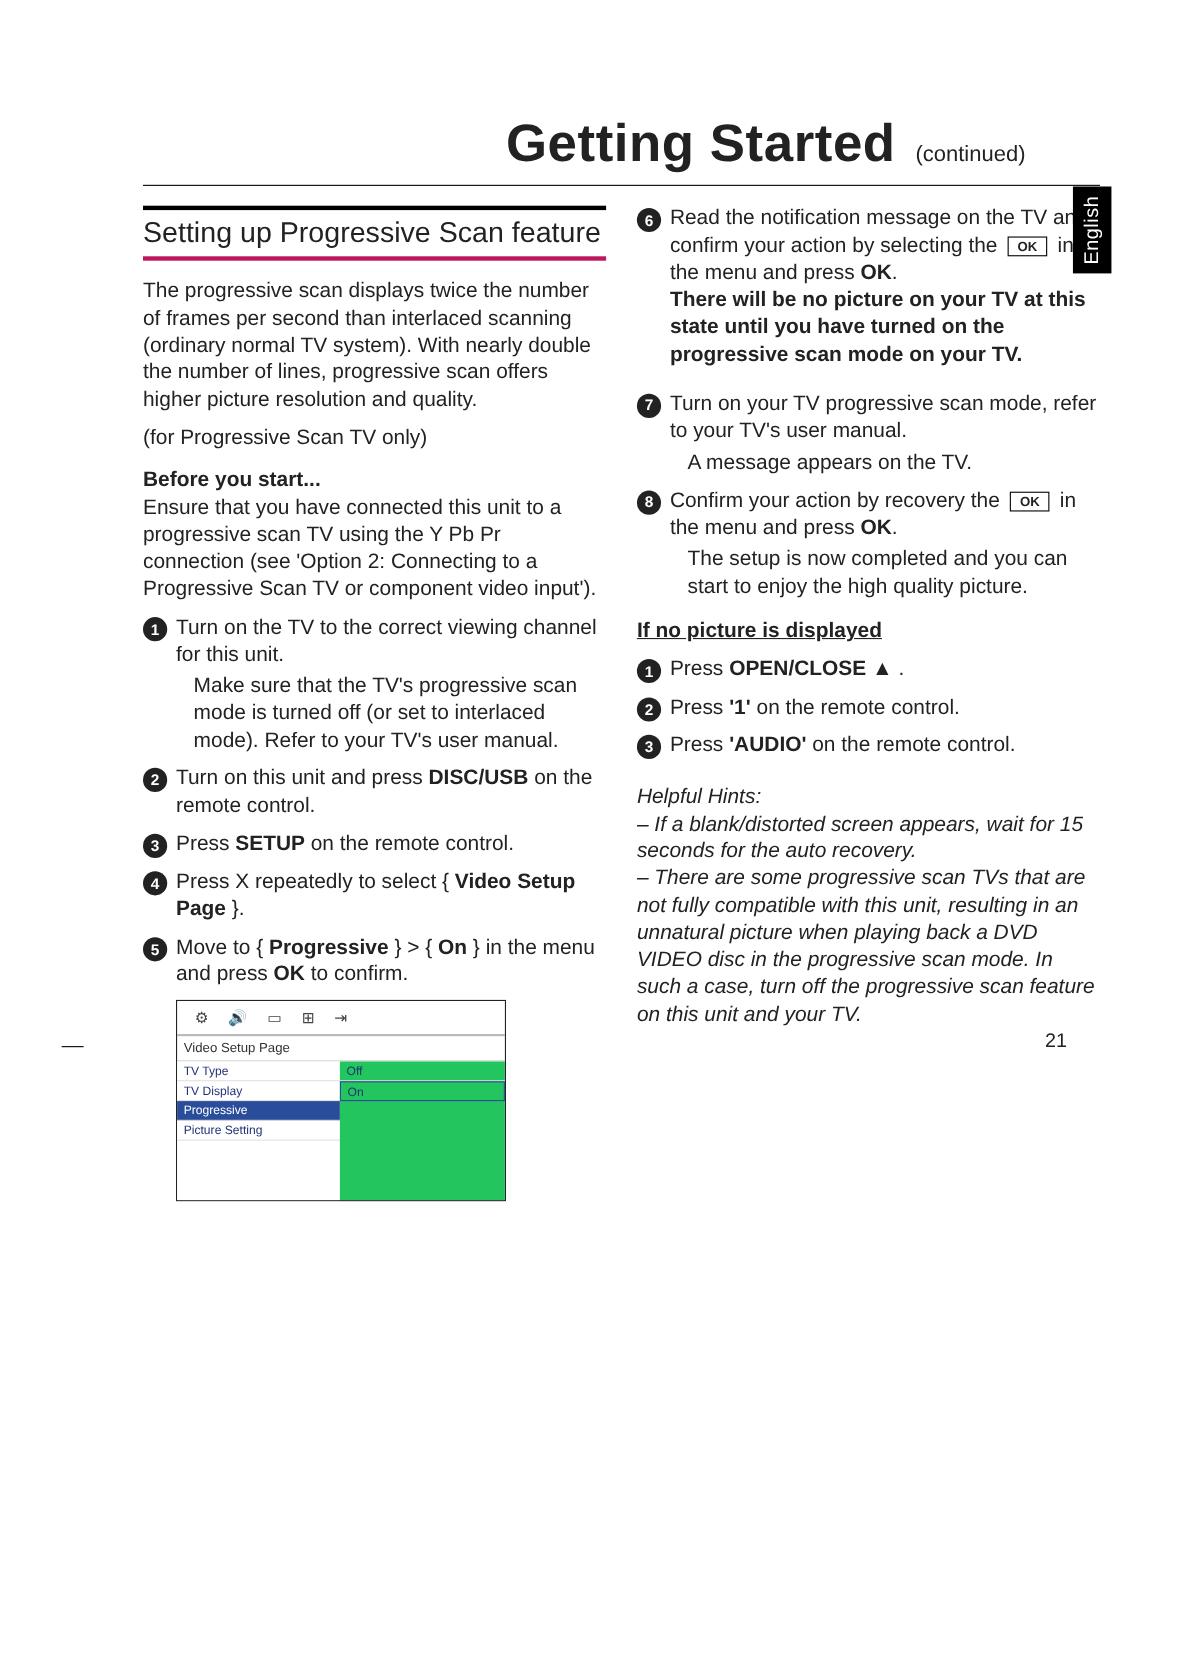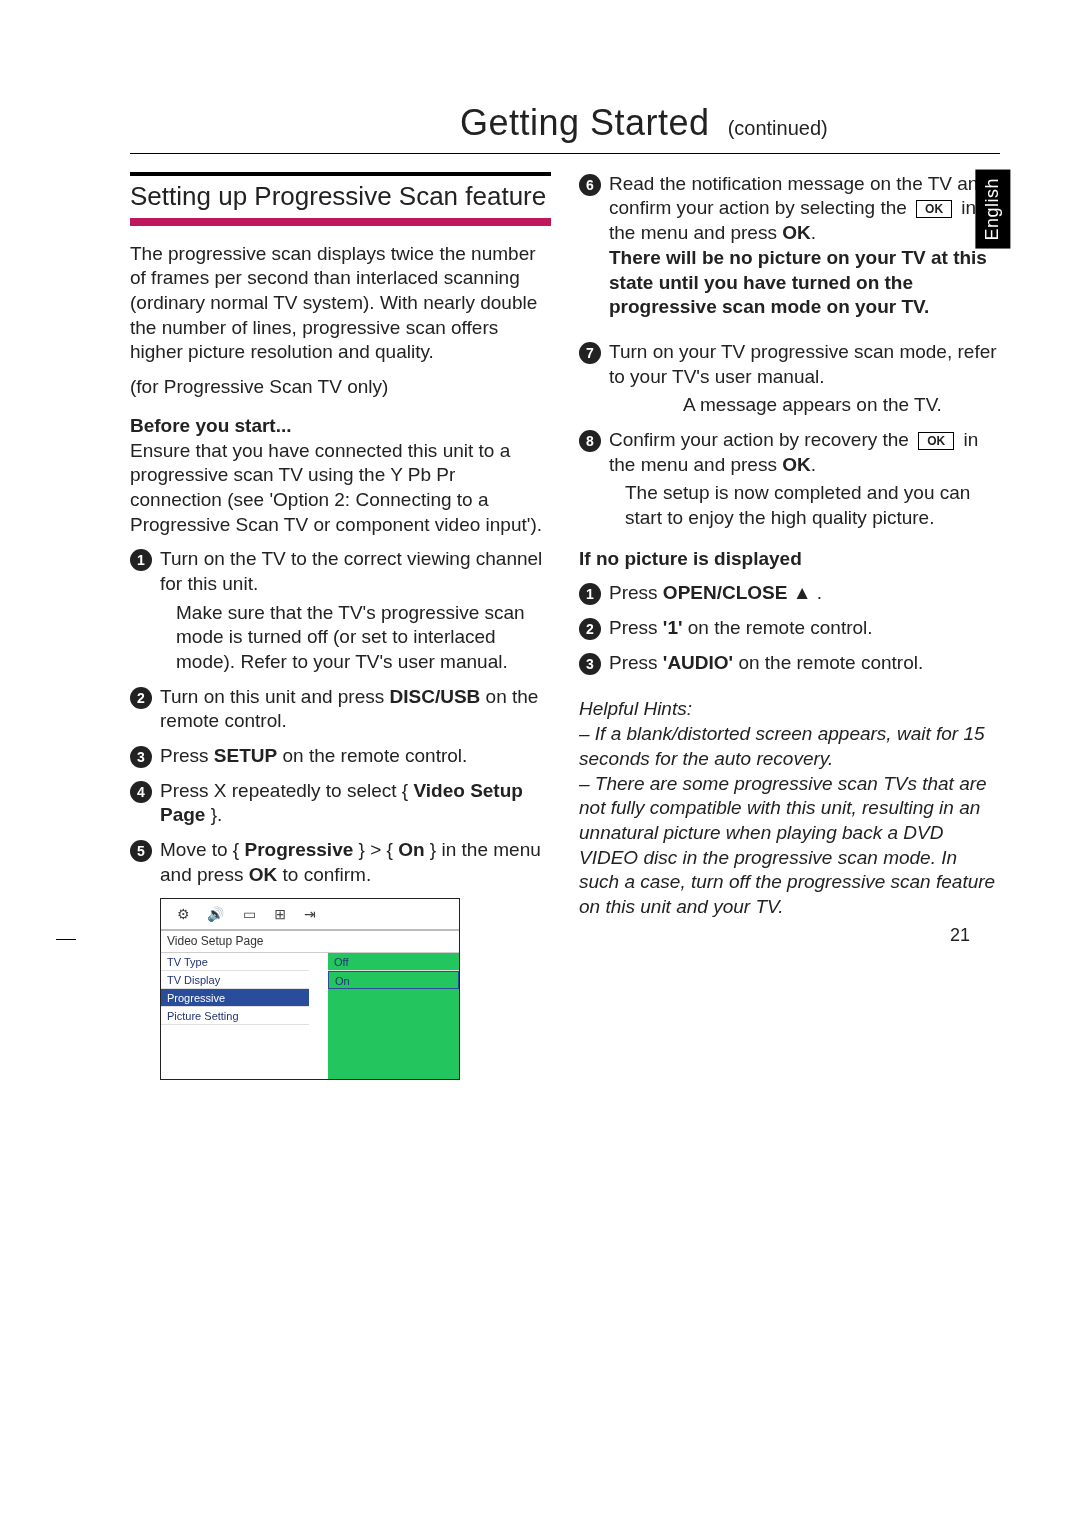--- a/index.html
+++ b/index.html
@@ -33,40 +33,40 @@
   .header {
     border-bottom: 1px solid #000;
     padding-bottom: 6px;
     margin-bottom: 18px;
     display: flex;
     align-items: baseline;
     gap: 18px;
     padding-left: 330px;
   }
   .header h1 {
-    font-size: 36px;
-    font-weight: 400;
+    font-size: 48px;
+    font-weight: 700;
     margin: 0;
     letter-spacing: 0.5px;
     text-align: right;
   }
   .header .cont {
     font-size: 20px;
   }
   .cols {
     display: flex;
     gap: 28px;
   }
   .col {
     flex: 1;
     min-width: 0;
   }
   .section-title-wrap {
     border-top: 4px solid #000;
-    border-bottom: 8px solid #be185d;
+    border-bottom: 4px solid #be185d;
     margin-top: 0;
     margin-bottom: 16px;
   }
   .section-title {
     font-size: 26px;
     font-weight: 400;
     padding: 6px 0;
     line-height: 1.15;
   }
   p { margin: 0 0 10px 0; }
@@ -112,21 +112,21 @@
   }
   .osd-tabs {
     display: flex;
     gap: 18px;
     padding: 6px 16px;
     border-bottom: 2px solid #bbb;
     font-size: 14px;
     color: #444;
   }
   .osd-tabs .icon { display:inline-block; }
-  .osd-body { display:flex;gap:19px; }
+  .osd-body { display:flex; }
   .osd-left {
     width: 148px;
     background:#fff;
   }
   .osd-right {
     flex:1;
     background:#22c55e;
   }
   .osd-hdr {
     padding: 3px 6px;
@@ -248,37 +248,37 @@
         <div class="body">
           <span>Read the notiﬁcation message on the TV and conﬁrm your action by selecting the </span><span class="okbox">OK</span><span> in the menu and press </span><span class="bold">OK</span><span>.</span>
           <p class="bold" style="">There will be no picture on your TV at this state until you have turned on the progressive scan mode on your TV.</p>
         </div>
       </div>
 
       <div class="numstep">
         <div class="num">7</div>
         <div class="body">
           <span>Turn on your TV progressive scan mode, refer to your TV's user manual.</span>
-          <div class="sub" style="margin-top:4px;text-align:center;">
+          <div class="sub" style="margin-top:4px;">
             <span>A message appears on the TV.</span>
           </div>
         </div>
       </div>
 
       <div class="numstep">
         <div class="num">8</div>
         <div class="body">
           <span>Conﬁrm your action by recovery the </span><span class="okbox">OK</span><span> in the menu and press </span><span class="bold">OK</span><span>.</span>
           <div class="sub" style="margin-top:4px;">
             <span>The setup is now completed and you can start to enjoy the high quality picture.</span>
           </div>
         </div>
       </div>
 
-      <p class="bold" style="margin-top:16px;">If no picture is displayed</p>
+      <p class="bold" style="margin-top:16px;text-decoration:underline;">If no picture is displayed</p>
 
       <div class="numstep">
         <div class="num">1</div>
         <div class="body">
           <span>Press </span><span class="bold">OPEN/CLOSE</span><span> ▲ .</span>
         </div>
       </div>
 
       <div class="numstep">
         <div class="num">2</div>

